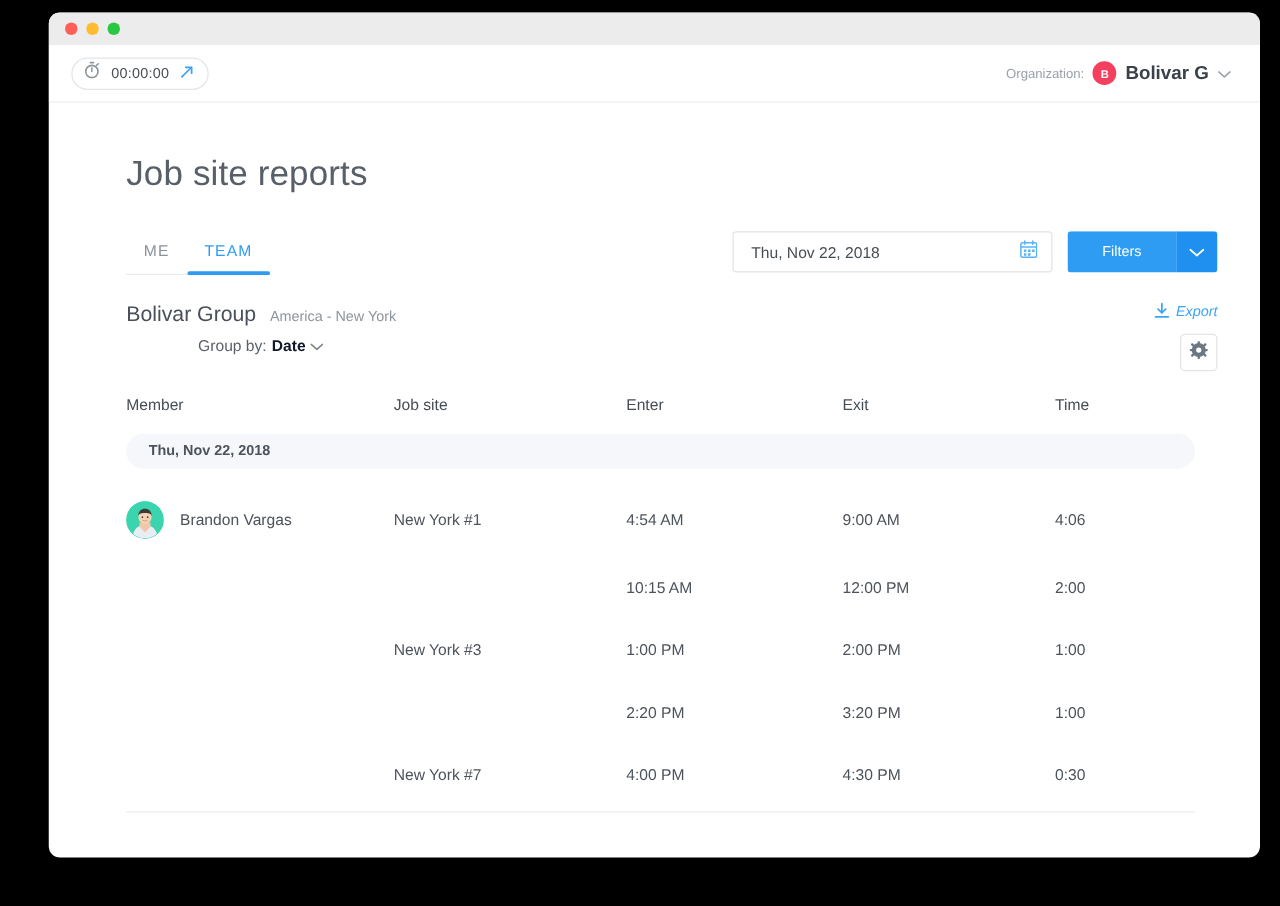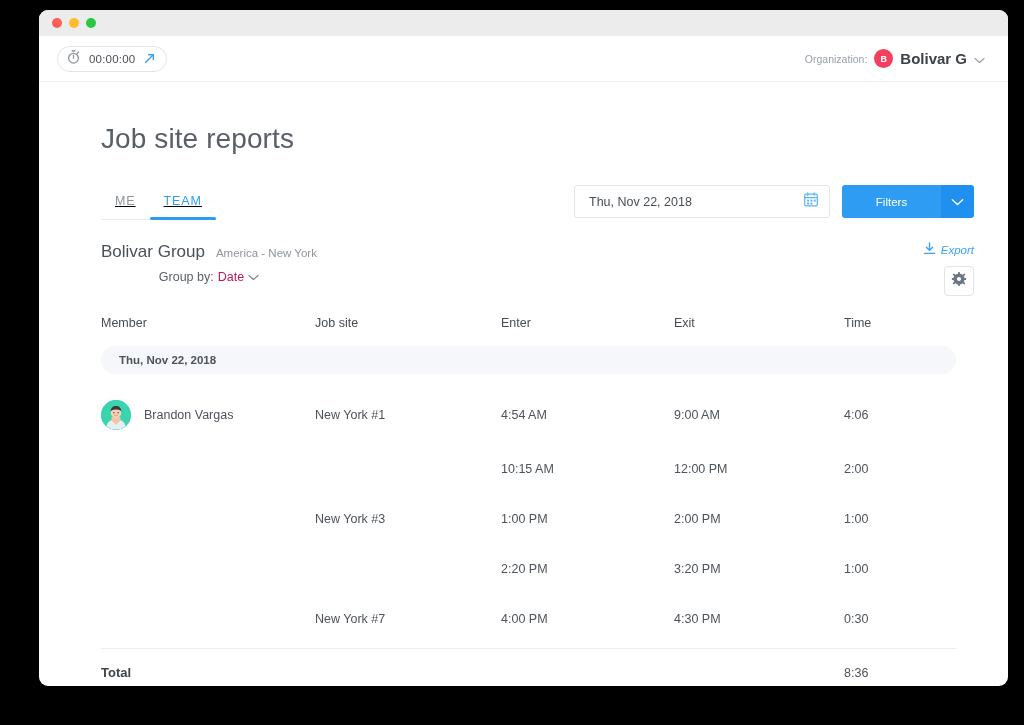--- a/index.html
+++ b/index.html
@@ -124,21 +124,20 @@
     display: flex;
     align-items: flex-start;
     justify-content: space-between;
   }
 
   .tabs {
     display: flex;
     align-items: flex-end;
     border-bottom: 1px solid #e8eaec;
     height: 38px;
-    text-decoration: underline;
   }
   .tab {
     font-size: 12.5px;
     letter-spacing: 0.9px;
     color: #8b9299;
     padding: 0 14px 11px 14px;
     cursor: pointer;
     position: relative;
   }
   .tab.active {
@@ -180,21 +179,21 @@
     align-items: stretch;
     height: 33px;
     border-radius: 3px;
     overflow: hidden;
     cursor: pointer;
   }
   .filters-main {
     background: #2f9cf4;
     color: #ffffff;
     font-size: 11.5px;
-    width: 99px;
+    width: 87px;
     display: flex;
     align-items: center;
     justify-content: center;
   }
   .filters-caret {
     background: #1f90f0;
     width: 33px;
     display: flex;
     align-items: center;
     justify-content: center;
@@ -222,22 +221,23 @@
   }
   .groupby-line {
     margin-top: 8px;
     display: flex;
     align-items: center;
     gap: 4px;
     font-size: 12.5px;
     color: #5b6169;
   }
   .groupby-value {
-    color: #be185d;
-    cursor: pointer;
+    color: #0f172a;
+    cursor: pointer;
+    font-weight: bold;
   }
   .groupby-caret { display: block; cursor: pointer; }
 
   .group-right {
     display: flex;
     flex-direction: column;
     align-items: flex-end;
     gap: 9px;
     font-style: italic;
   }
@@ -522,21 +522,16 @@
       <div class="tr data-row">
         <div class="td col-member"></div>
         <div class="td col-site">New York #7</div>
         <div class="td col-enter">4:00 PM</div>
         <div class="td col-exit">4:30 PM</div>
         <div class="td col-time">0:30</div>
       </div>
 
       <div class="total-divider"></div>
 
-      <div class="total-row">
-        <div class="total-label">Total</div>
-        <div class="total-spacer"></div>
-        <div class="total-value">8:36</div>
-      </div>
 
     </div>
   </div>
 </div>
 
 </body></html>

